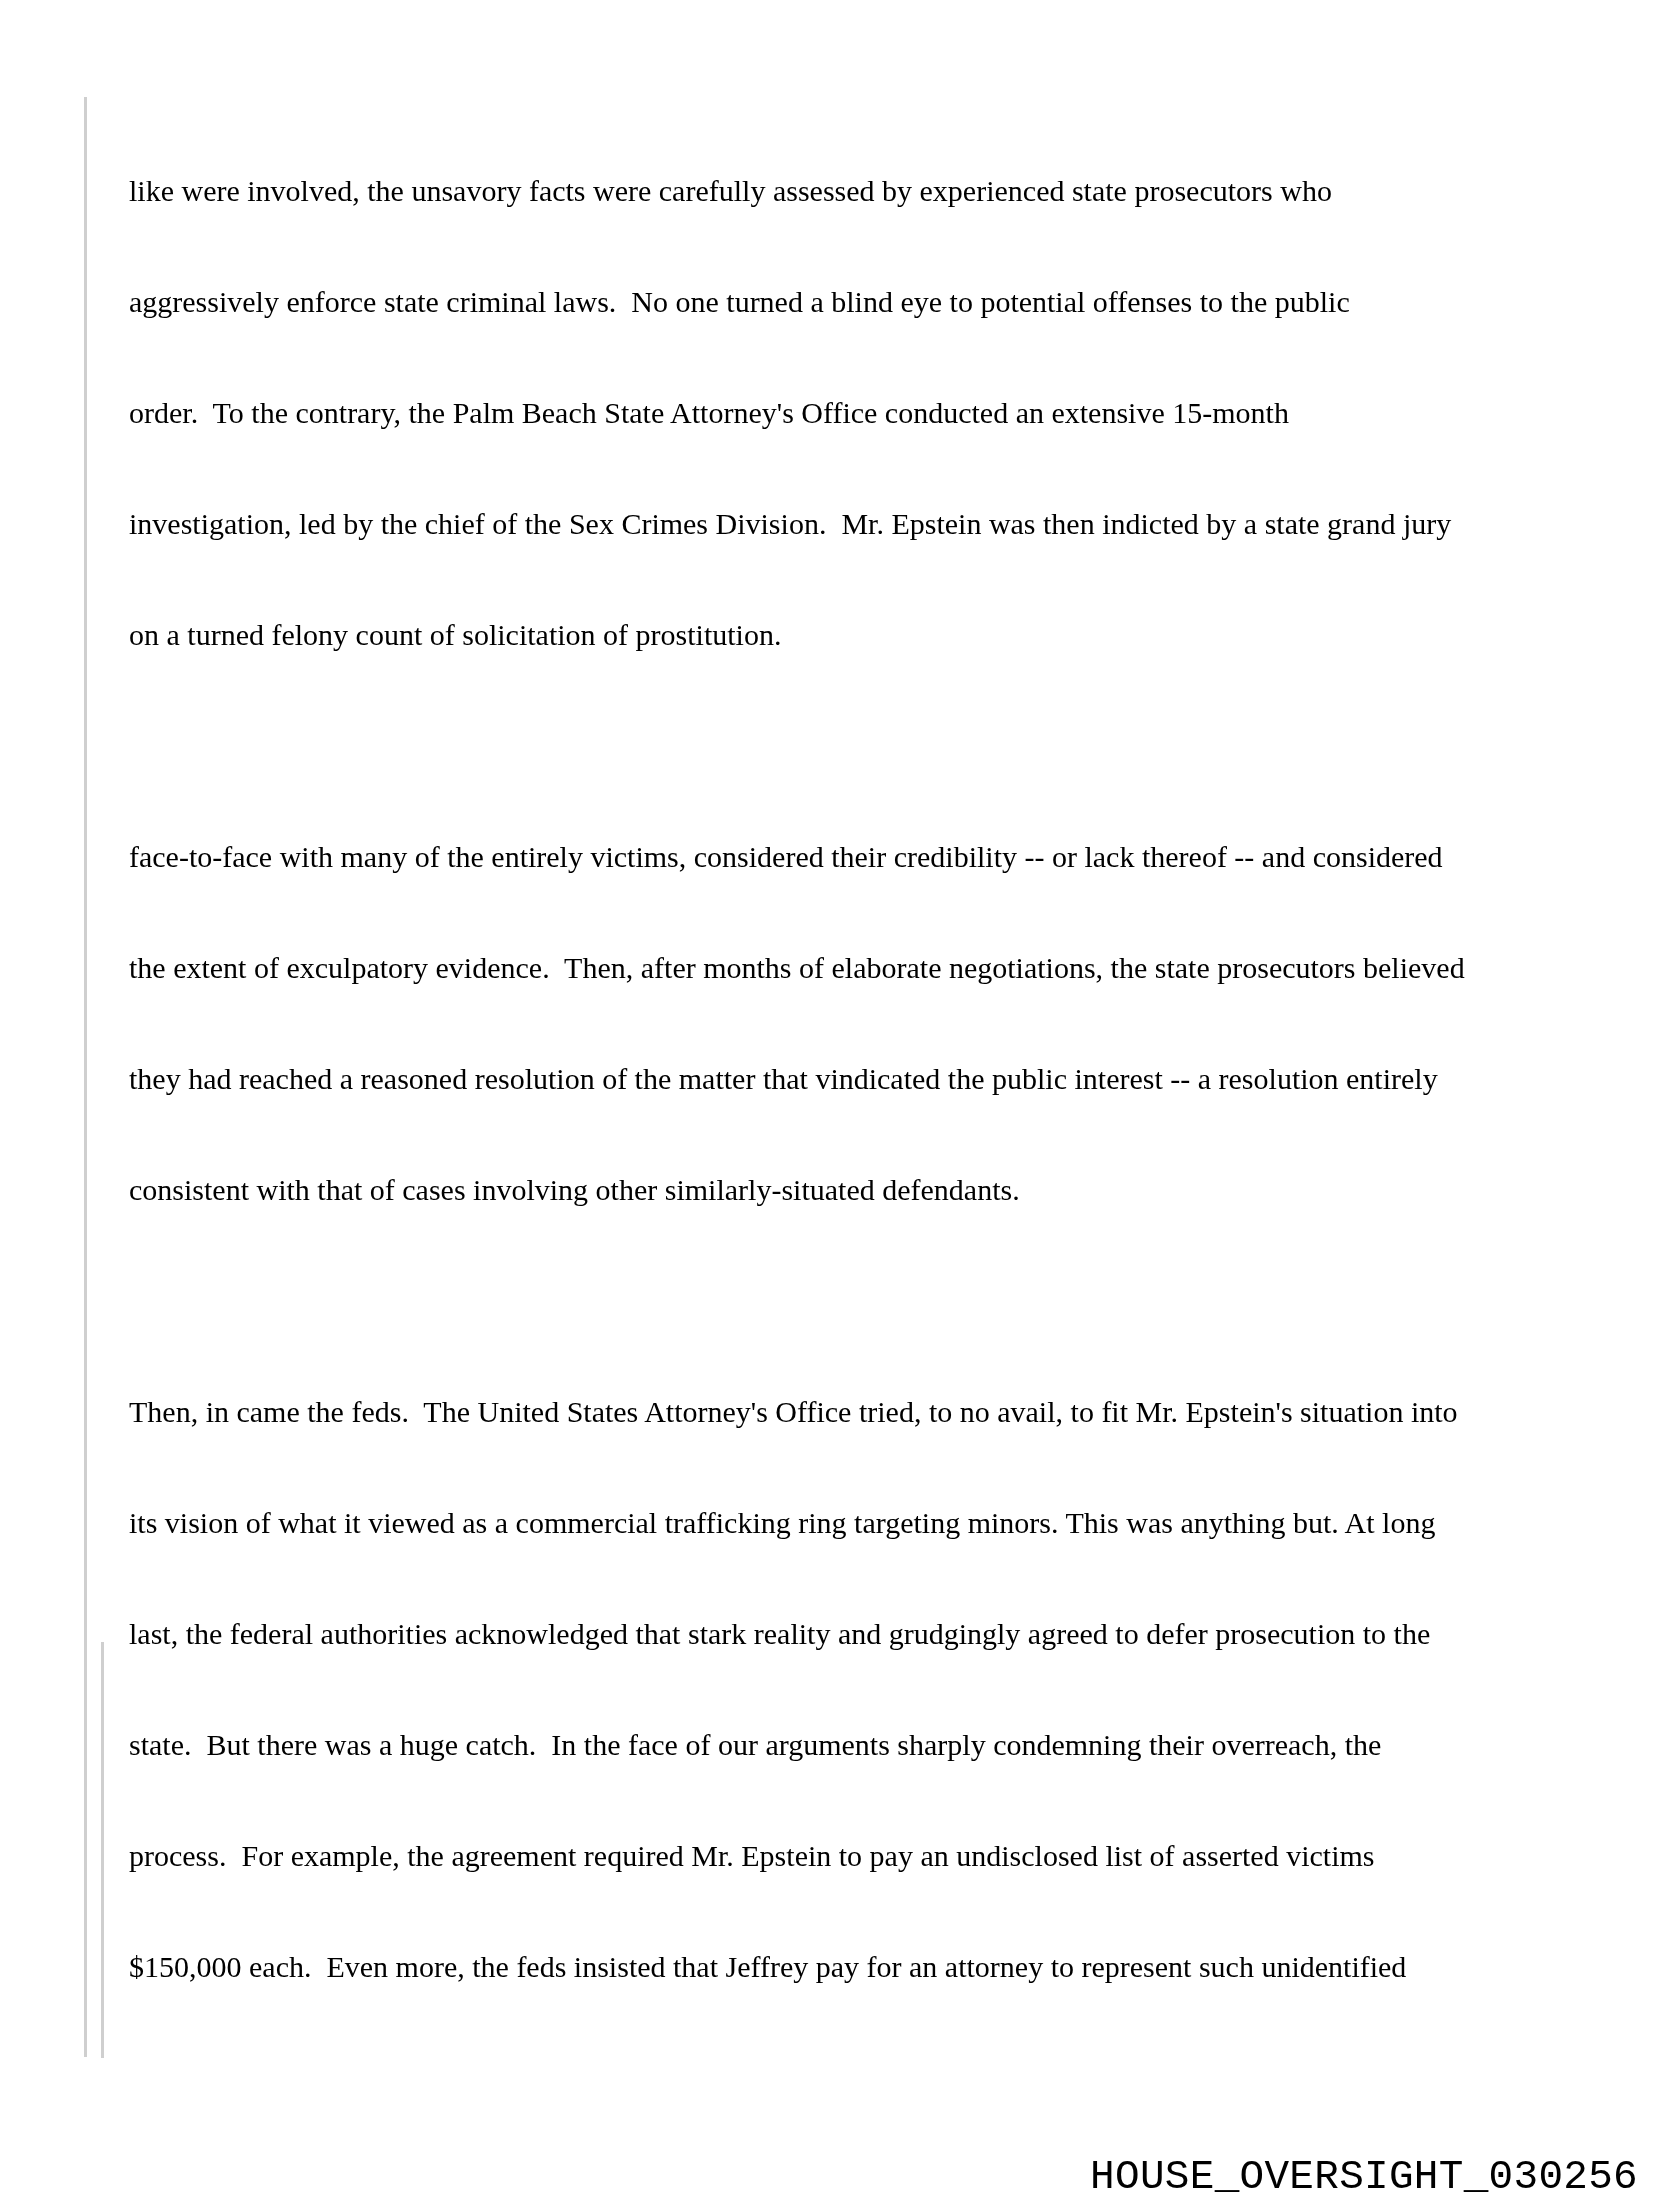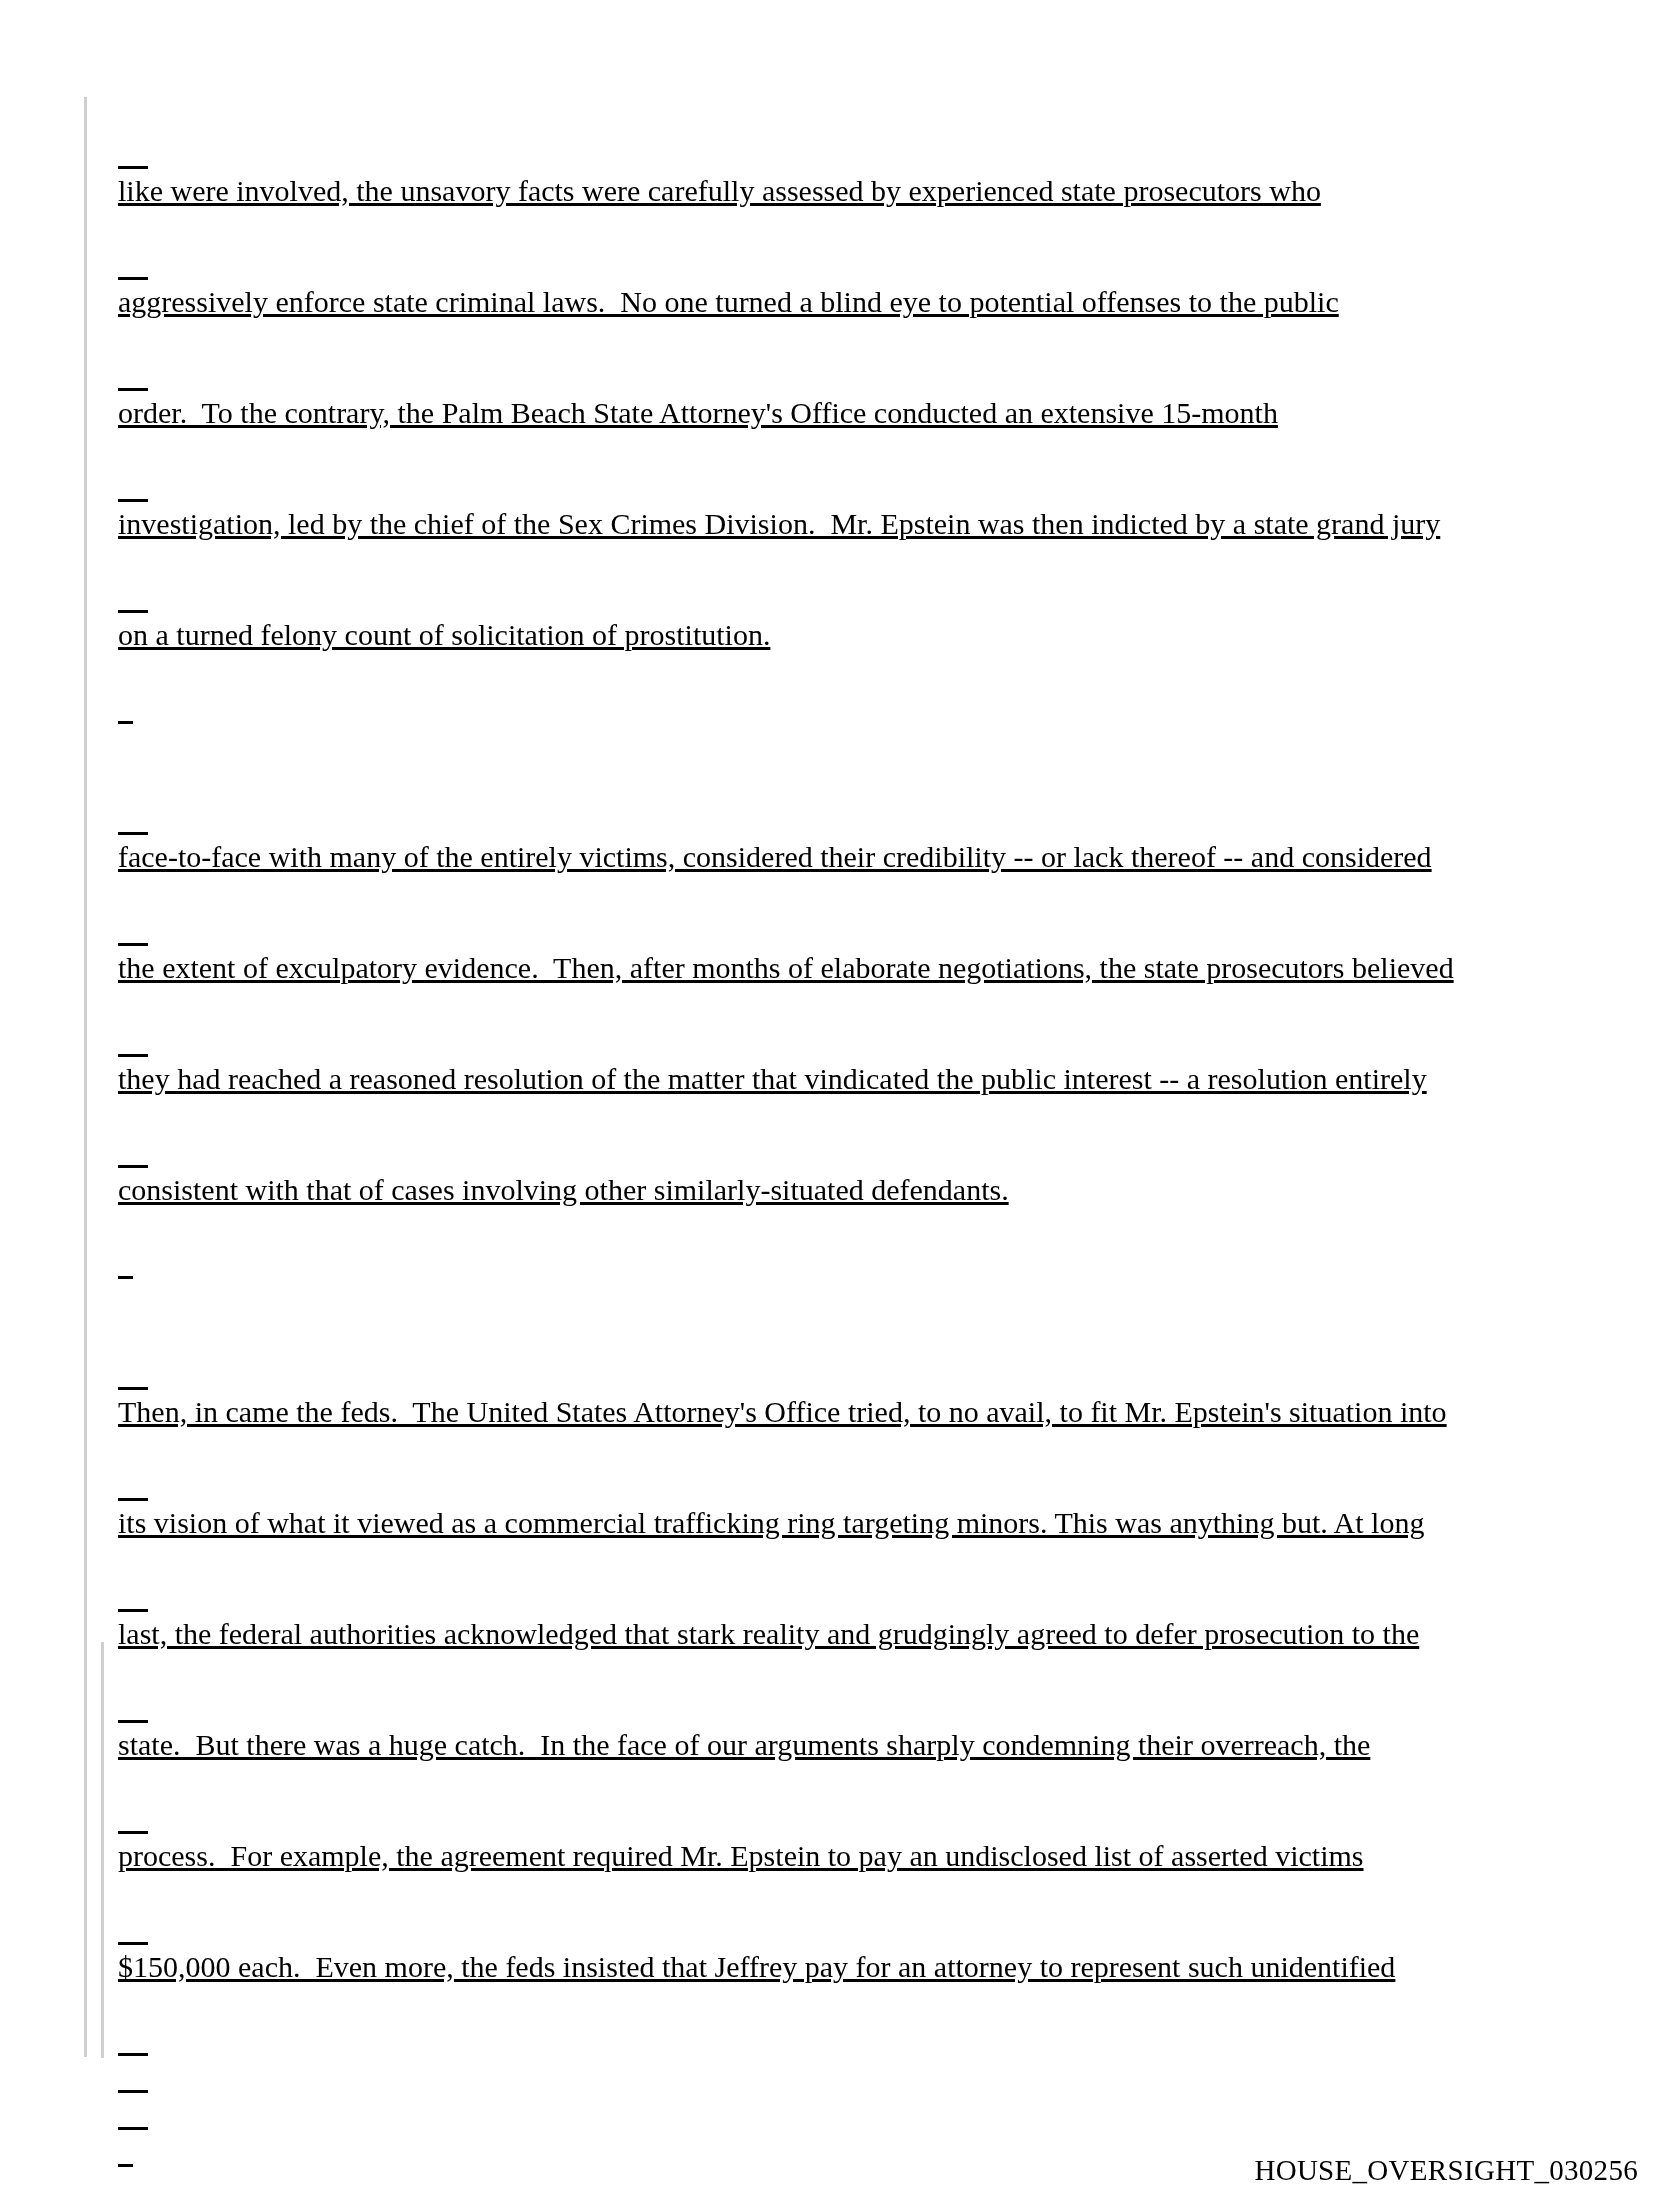--- a/index.html
+++ b/index.html
@@ -1,24 +1,24 @@
 <!DOCTYPE html>
 <html style="font-size:10.5px"><head>
 <meta charset="utf-8">
 <style>
   html, body { margin:0; padding:0; background:#ffffff; }
   body { width:1669px; height:2205px; position:relative; overflow:hidden;
          font-family:"Liberation Serif", "DejaVu Serif", serif; color:#000; }
   .bar-outer { position:absolute; left:84px; top:97px; width:2.6px; height:1960px; background:#cfcfcf; }
   .bar-inner { position:absolute; left:101px; top:1642px; width:2.6px; height:416px; background:#cfcfcf; }
   .content { position:absolute; left:113px; top:98px; width:1492px; font-size:30px; line-height:37px; }
-  .para { margin:0 0 37px 5px; white-space:pre-wrap;text-decoration:underline; }
+  .para { margin:0 0 37px 16px; white-space:pre-wrap; }
   .para .ln { display:block; }
-  .footer { position:absolute; right:31px; top:2154px; font-family:Liberation Serif, serif;
-            font-size:29px; letter-spacing:0.3px; }
+  .footer { position:absolute; right:31px; top:2154px; font-family:Liberation Mono, monospace;
+            font-size:41px; letter-spacing:0.3px; }
 </style>
 </head>
 <body>
 
 <div class="bar-outer"></div>
 <div class="bar-inner"></div>
 
 <div class="content">
   <div class="para">
     <span class="ln">like were involved, the unsavory facts were carefully assessed by experienced state prosecutors who</span>

